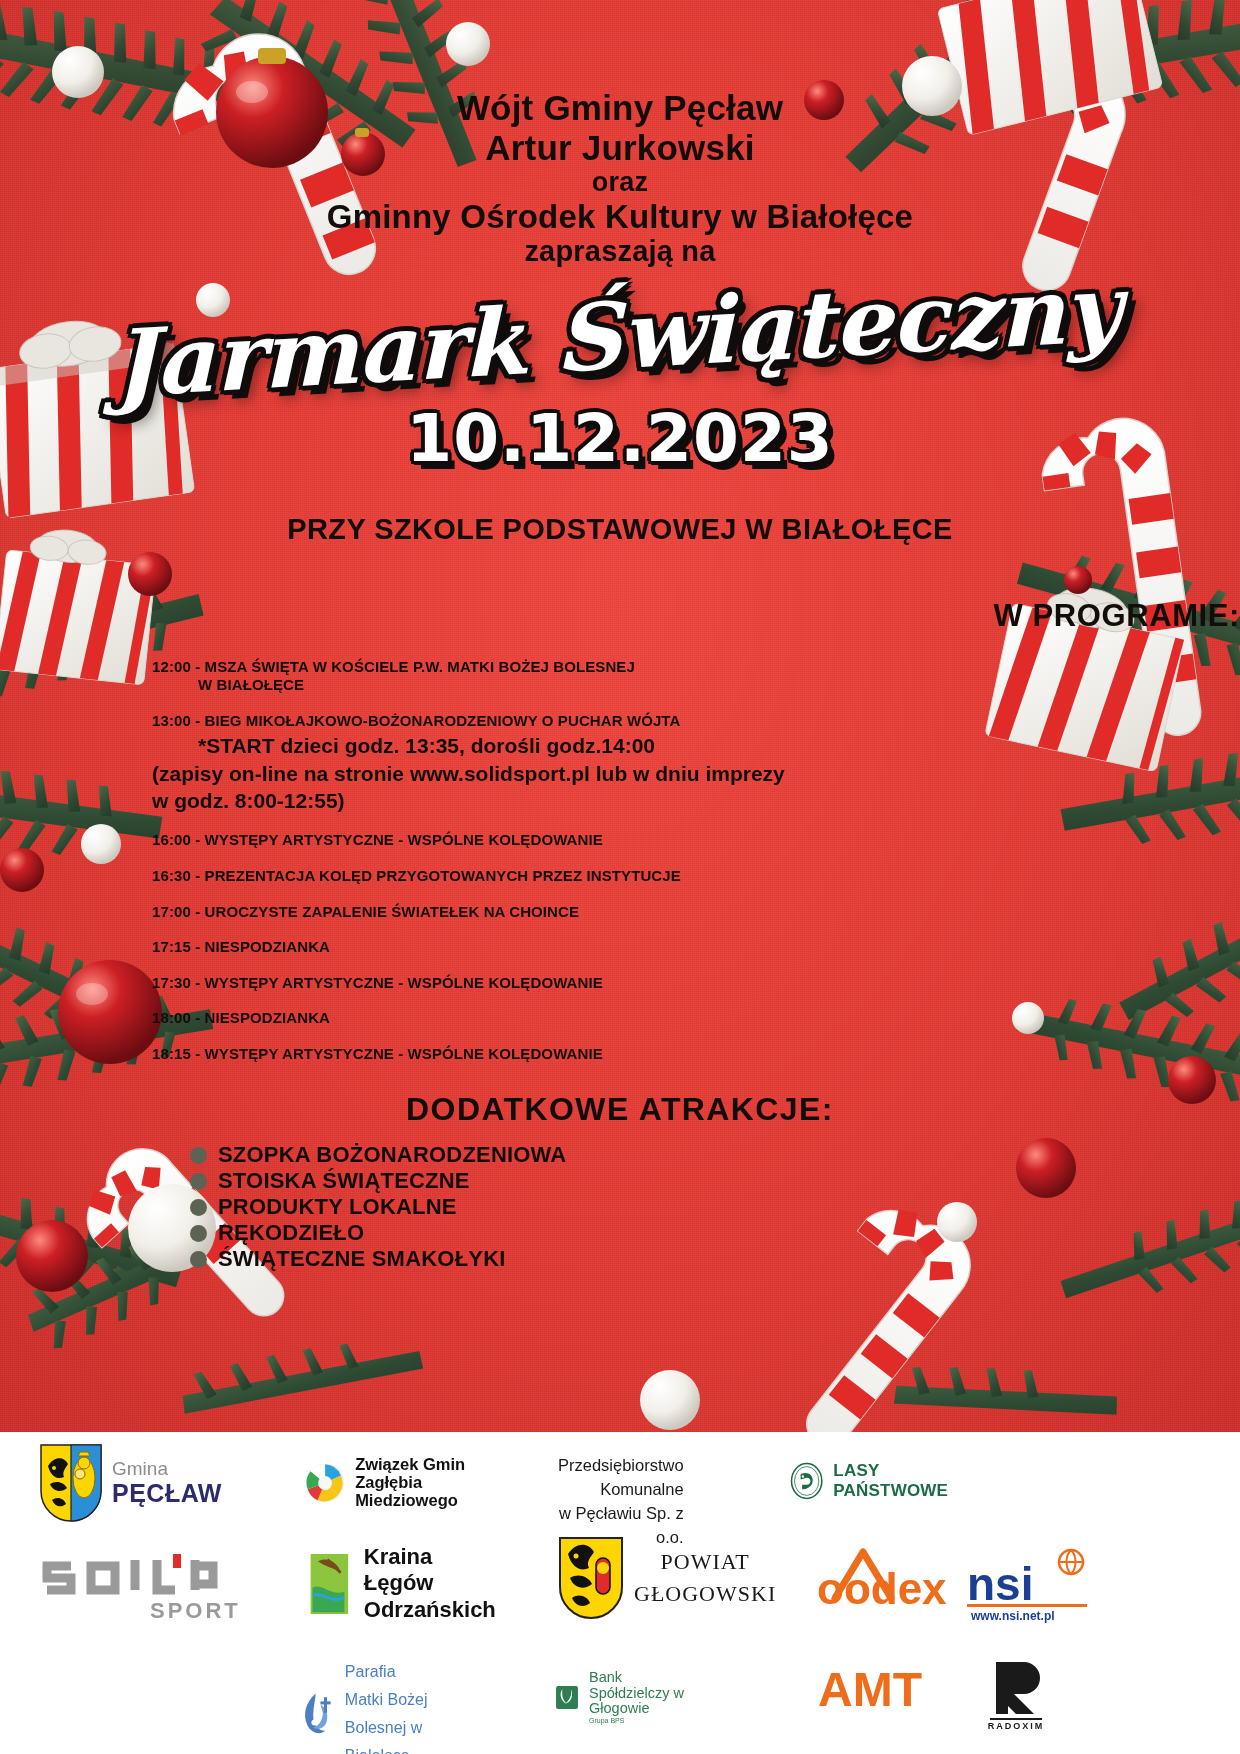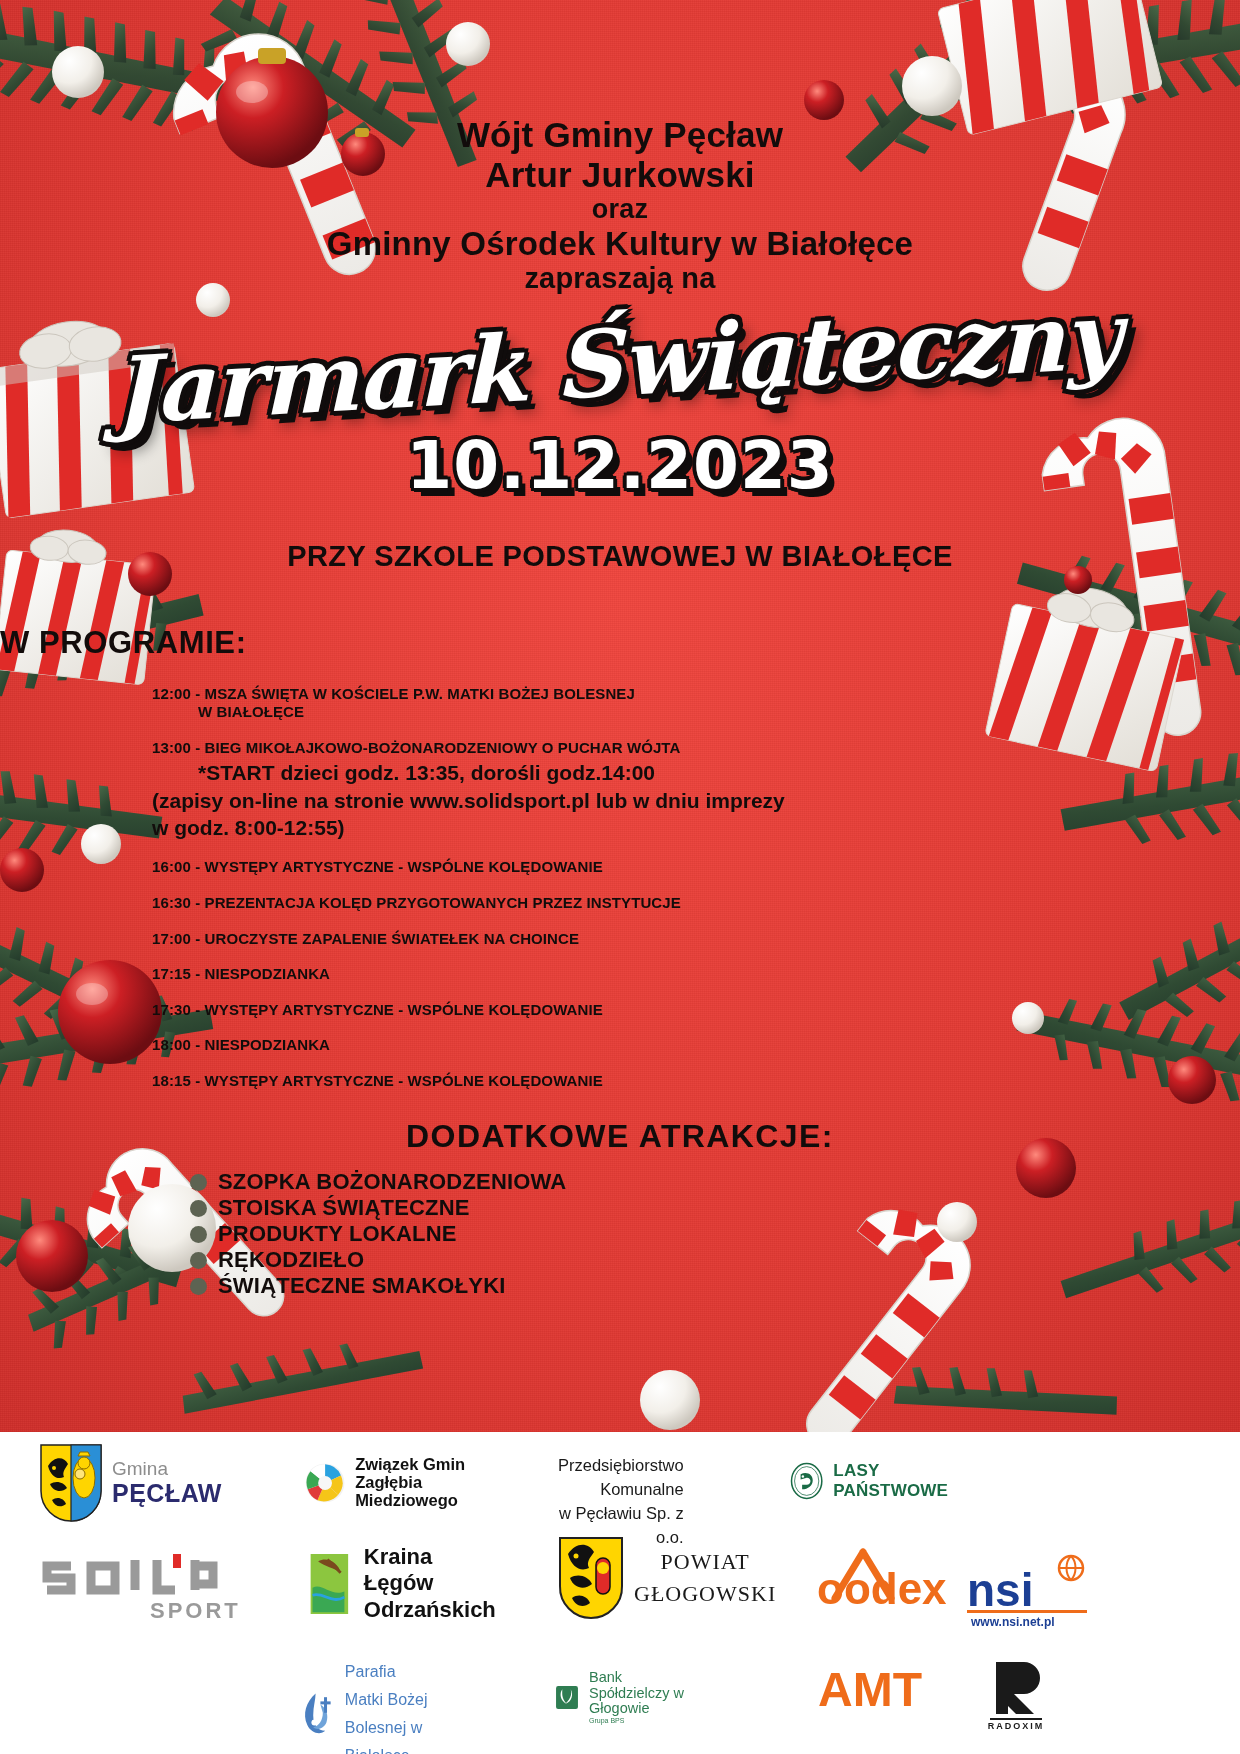--- a/index.html
+++ b/index.html
@@ -36,21 +36,21 @@
   .decor svg { position: absolute; display: block; }
 
   .content { position: relative; z-index: 5; }
 
   
   .invite {
     text-align: center;
     color: #120c0b;
     font-weight: 800;
     letter-spacing: .2px;
-    padding-top: 115px;
+    padding-top: 88px;
     line-height: 1.13;
   }
   .invite .l1 { font-size: 35px; }
   .invite .l2 { font-size: 35px; }
   .invite .l3 { font-size: 27px; }
   .invite .l4 { font-size: 33px; }
   .invite .l5 { font-size: 29px; }
 
   
   .title-wrap {
@@ -94,26 +94,27 @@
   .venue {
     text-align: center;
     font-size: 29px;
     font-weight: 800;
     color: #120c0b;
     letter-spacing: .4px;
     margin-top: 36px;
   }
 
   .section-head {
-    text-align: left;
+    text-align: right;
     font-size: 31px;
     font-weight: 800;
     color: #120c0b;
     letter-spacing: .6px;
     margin-top: 52px;
+    margin-left: 33px;
   }
 
   
   .program {
     margin: 24px 0 0 0;
     padding: 0 64px 0 152px;
     color: #120c0b;
   }
   .prog-row {
     font-size: 15px;
@@ -182,21 +183,21 @@
   .r1-zgzm { position: absolute; left: 305px; top: 14px; }
   .r1-pk   { position: absolute; left: 558px; top: 14px; }
   .r1-lp   { position: absolute; left: 790px; top: 16px; }
 
   
   .row2 { position: absolute; left: 0; top: 100px; height: 110px; }
   .r2-solid { position: absolute; left: 35px;  top: 18px; }
   .r2-kl    { position: absolute; left: 305px; top: 12px; }
   .r2-pg    { position: absolute; left: 558px; top: 4px; }
   .r2-oodex { position: absolute; left: 815px; top: 14px; }
-  .r2-nsi   { position: absolute; left: 965px; top: 22px; }
+  .r2-nsi   { position: absolute; left: 965px; top: 16px; }
 
   
   .row3 { position: absolute; left: 0; top: 218px; height: 100px; }
   .r3-par { position: absolute; left: 300px; top: 8px; }
   .r3-bs  { position: absolute; left: 555px; top: 20px; }
   .r3-amt { position: absolute; left: 818px; top: 10px; }
   .r3-rad { position: absolute; left: 980px; top: 6px; }
 
   .t-gmina { font-size: 19px; color: #8d8d8d; font-weight: 400; }
   .t-peclaw { font-size: 25px; color: #2b2b6e; font-weight: 800; letter-spacing: .5px; }

